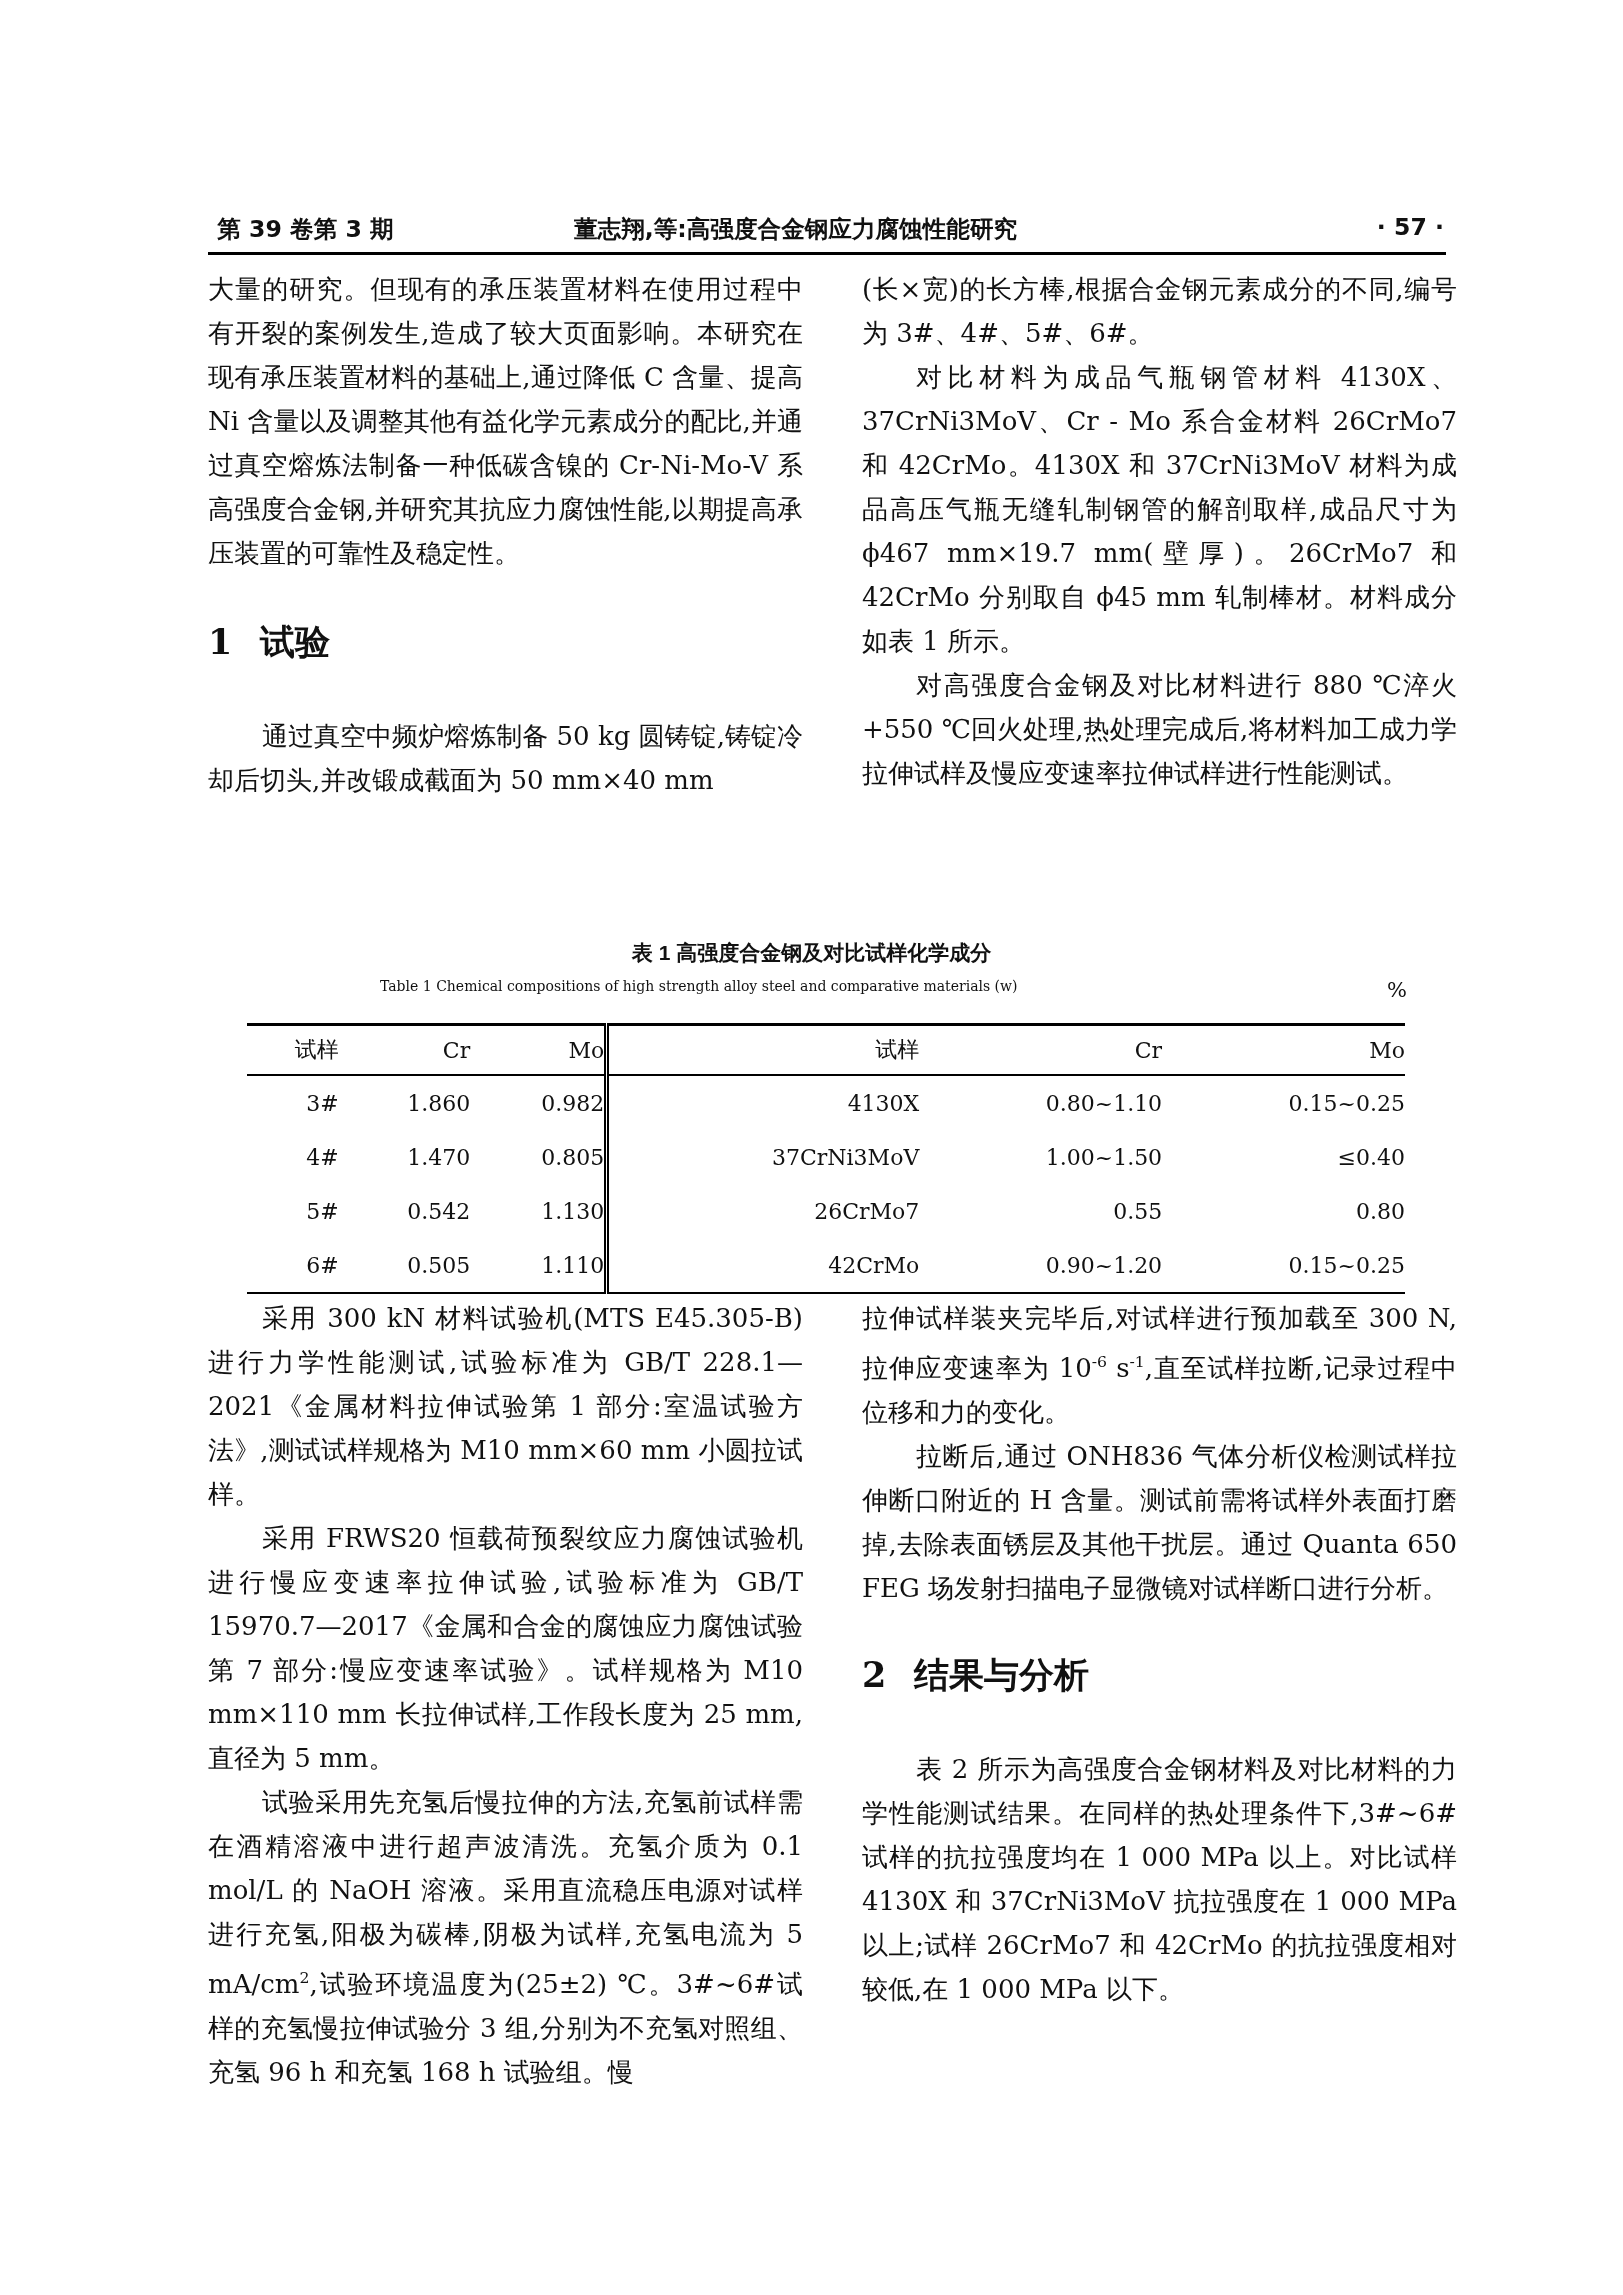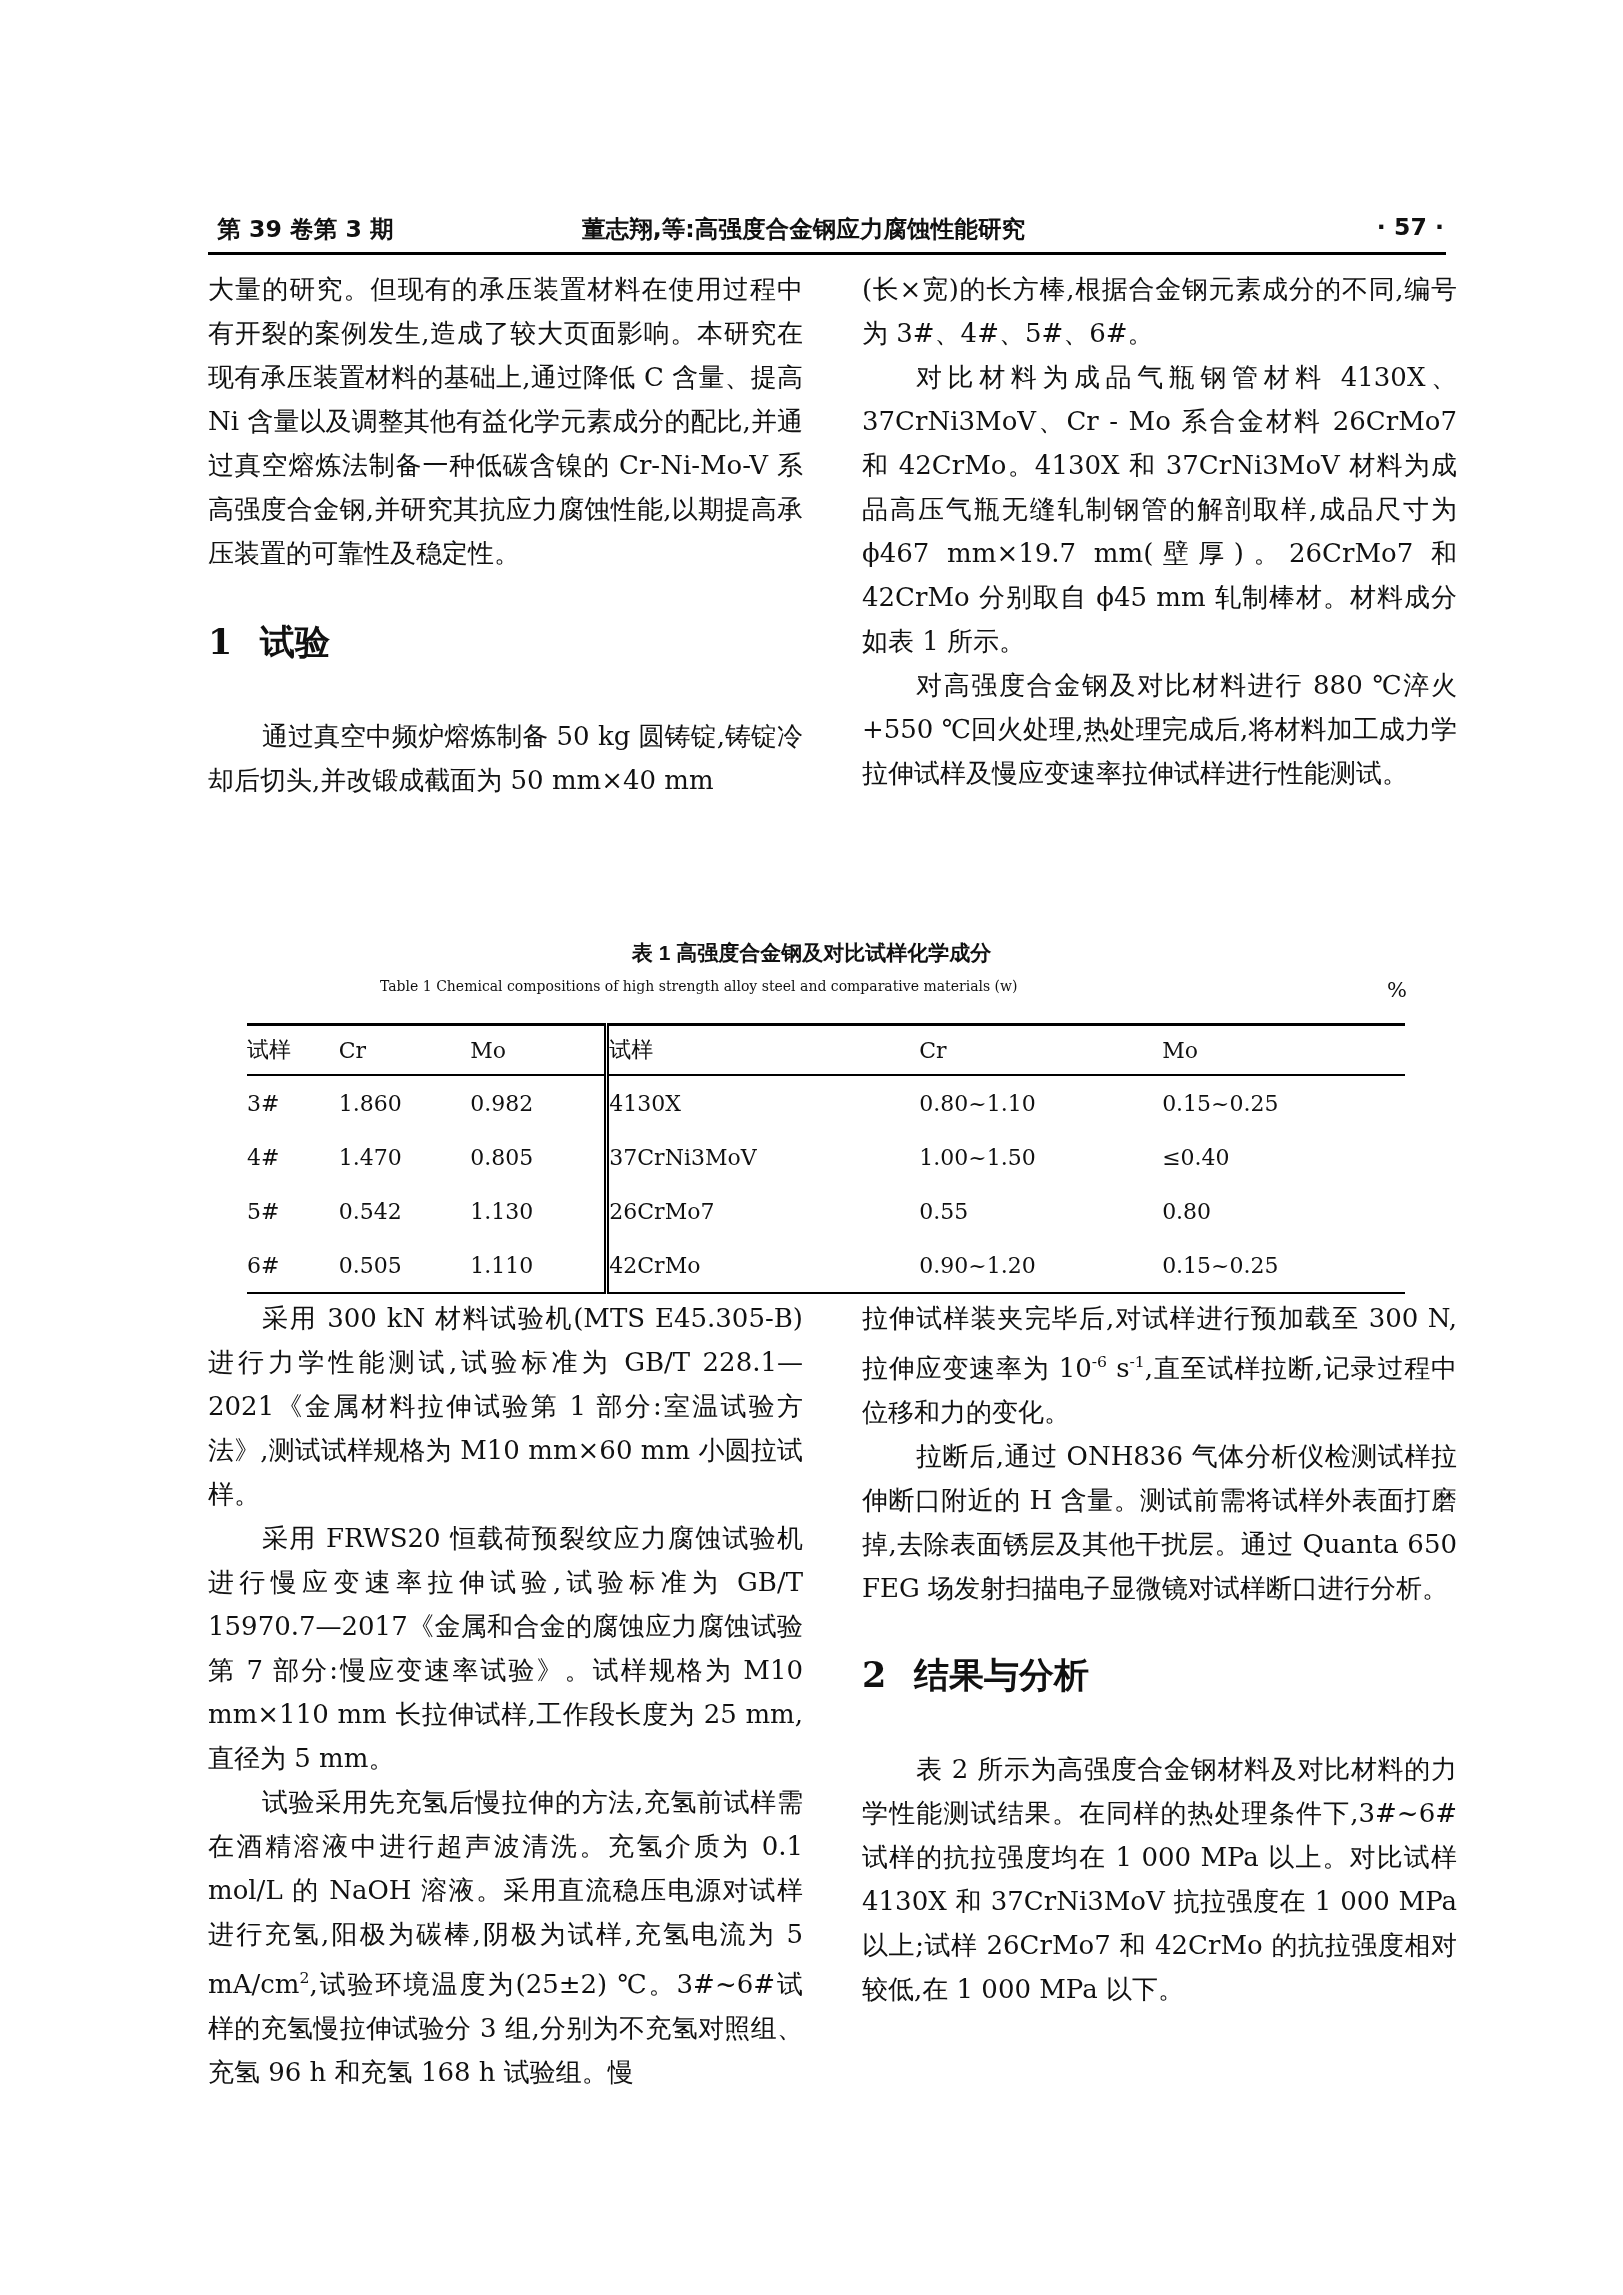--- a/index.html
+++ b/index.html
@@ -1,40 +1,40 @@
 <!DOCTYPE html>
 <html style="font-size:10.5px"><head>
 <meta charset="utf-8">
 <style>
   html, body { margin: 0; padding: 0; background: #ffffff; }
   body { width: 1623px; height: 2295px; position: relative; overflow: hidden; color: #111; font-family: "DejaVu Serif", "Liberation Serif", serif; }
   .header { position: absolute; left: 208px; top: 208px; width: 1238px; height: 39px; }
   .header span { position: absolute; top: 5.2px; font-family: "DejaVu Sans", "Liberation Sans", sans-serif; font-weight: bold; font-size: 23.6px; }
   .header .left { left: 9.2px; }
-  .header .center { left: 374px; }
+  .header .center { left: 366px; }
   .header .right { right: 2px; }
   .header-rule { position: absolute; left: 208px; top: 252px; width: 1238px; height: 2.6px; background: #000; }
 
   .col { position: absolute; width: 595px; font-size: 26px; line-height: 44px; text-align: justify; }
   .col p { margin: 0; }
   .indent { text-indent: 54px; }
   .col-left-top { left: 208px; top: 267px; }
   .col-right-top { left: 862px; top: 267px; }
   .col-left-bottom { left: 208px; top: 1296px; }
   .col-right-bottom { left: 862px; top: 1296px; }
 
   .sec-title { font-size: 35px; line-height: 52px; margin: 0; }
   .sec-title .num { display: inline-block; width: 52px; }
 
   .table-caption-cn { position: absolute; left: 0; width: 1623px; top: 939px; text-align: center; font-family: Liberation Sans, sans-serif; font-weight: bold; font-size: 21px; }
   .table-caption-en { position: absolute; left: 380px; top: 978px; font-size: 14px; text-align: right; }
   .table-unit { position: absolute; left: 1387px; top: 978px; font-size: 21px; }
 
   .tbl { position: absolute; left: 247px; top: 1023px; width: 1158px; border-collapse: collapse; font-size: 22px; }
-  .tbl th, .tbl td { text-align: left; font-weight: normal; height: 54px; padding: 0; }
+  .tbl th, .tbl td { text-align: right; font-weight: normal; height: 54px; padding: 0; }
   .tbl thead tr { border-top: 3.3px solid #000; border-bottom: 2.6px solid #000; }
   .tbl thead th { height: 48px; }
   .tbl tbody tr:last-child { border-bottom: 2.6px solid #000; }
   .tbl .div { border-right: 2px double #000; border-right-width: 5.2px; border-right-style: double; }
   .sup { font-size: 15.7px; vertical-align: super; }
 </style>
 </head>
 <body>
 
 <div class="header">

